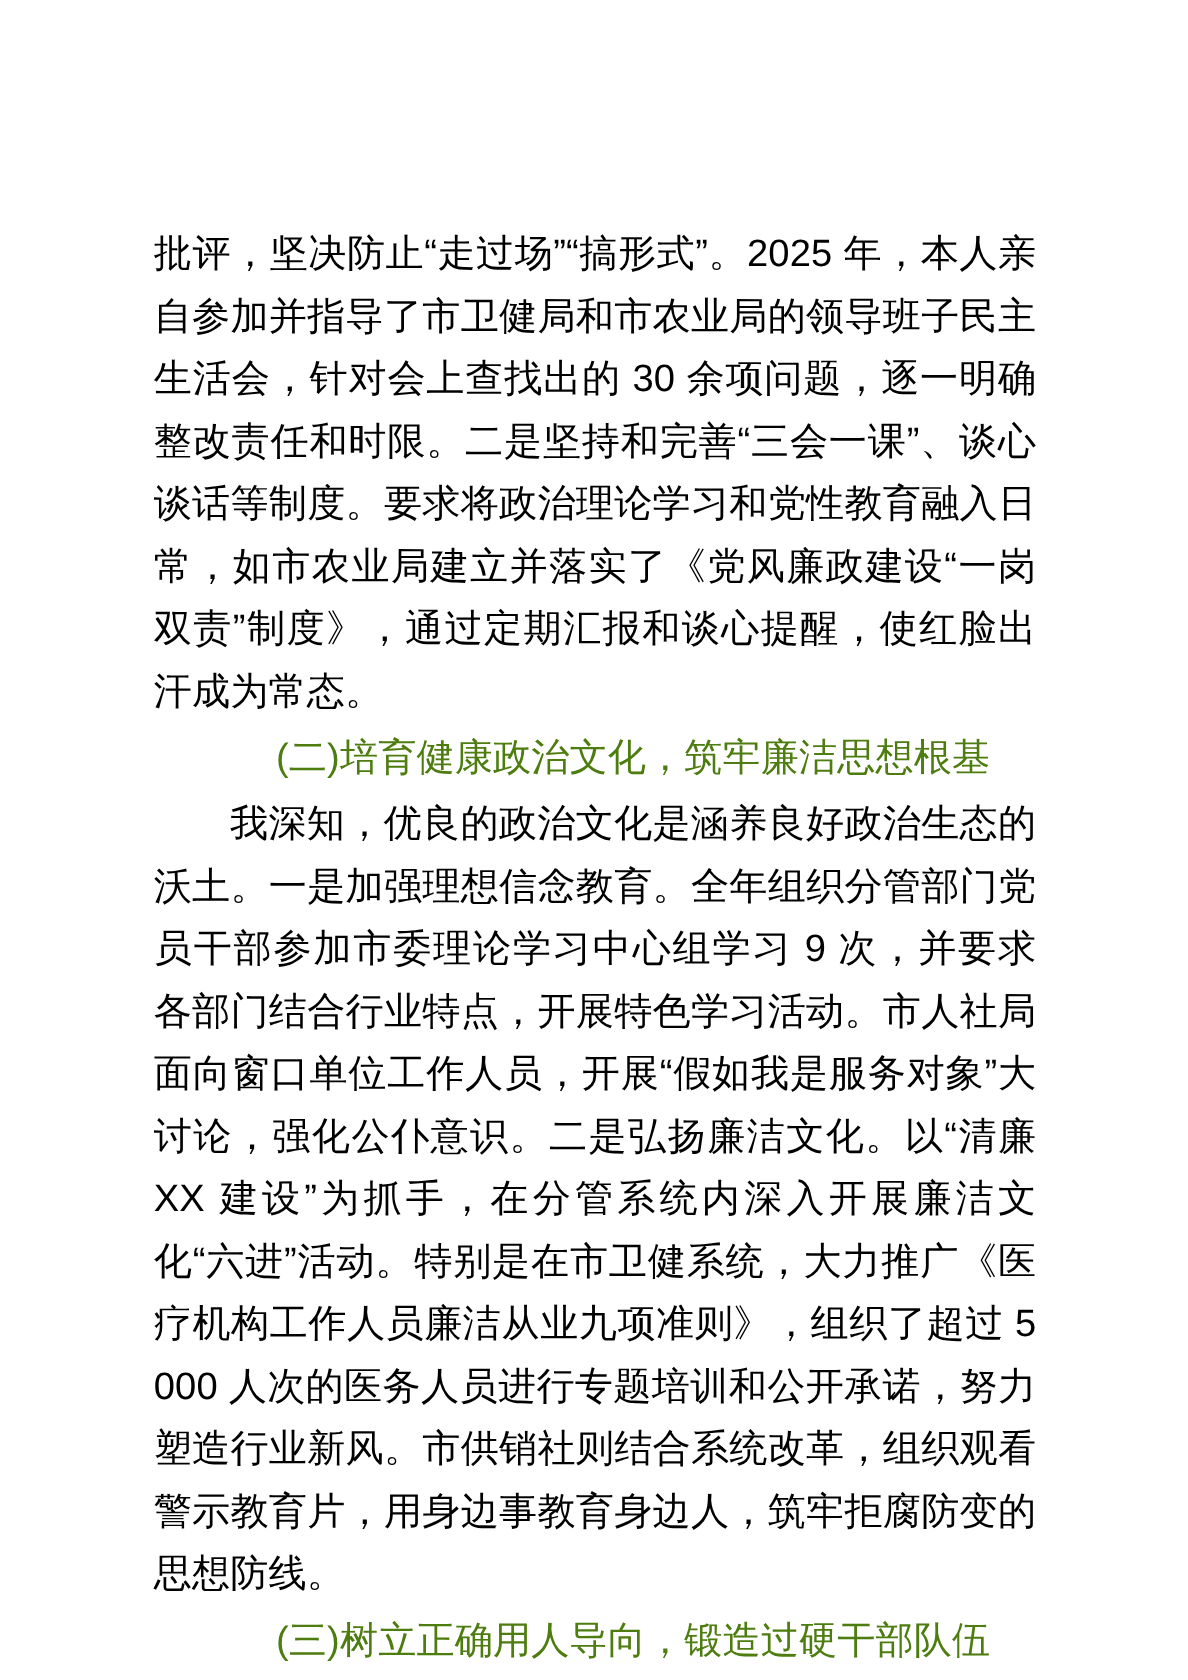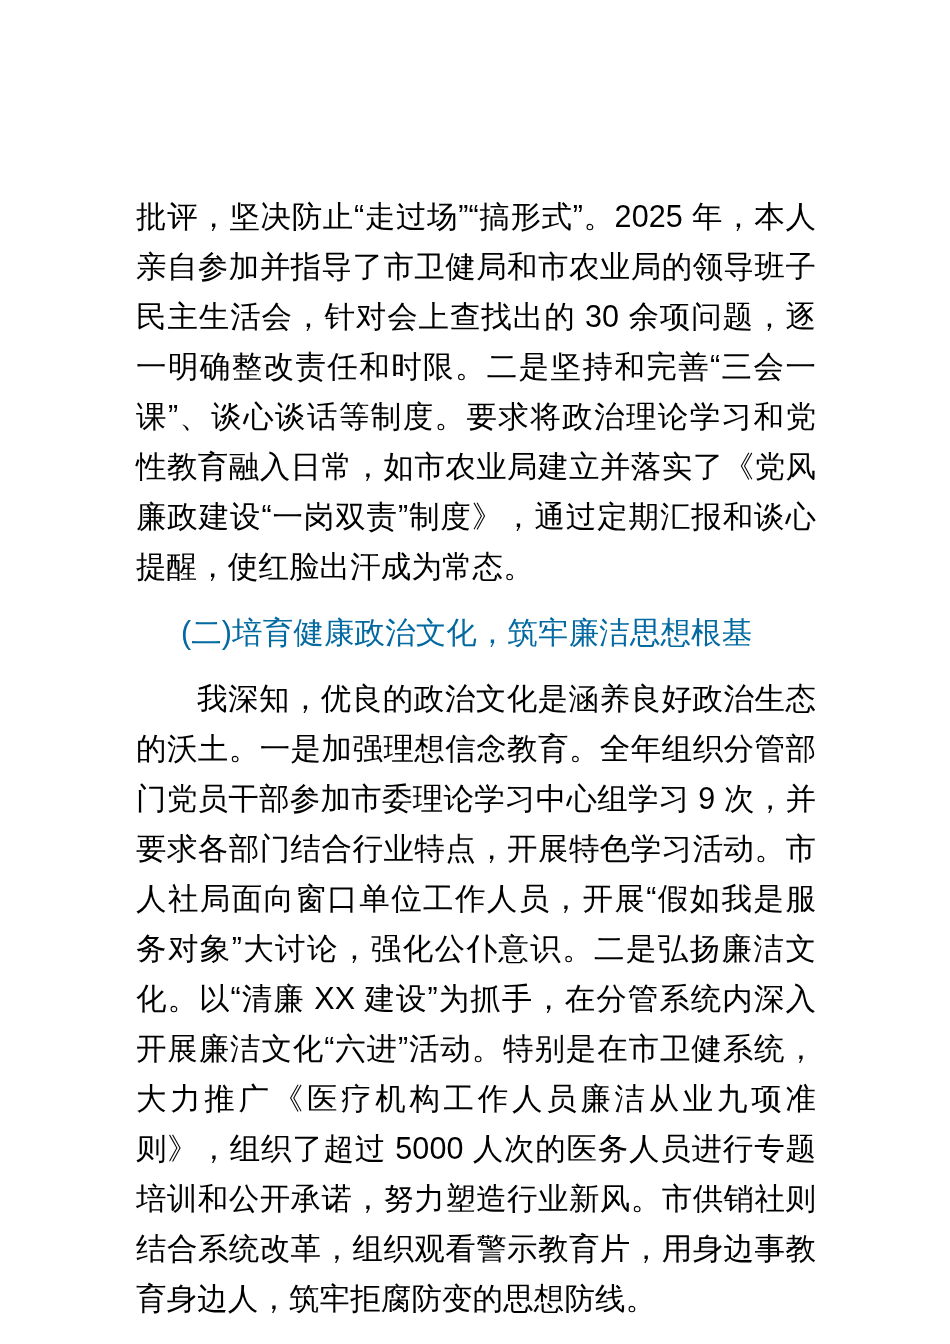--- a/index.html
+++ b/index.html
@@ -20,52 +20,53 @@
     overflow: hidden;
     box-sizing: border-box;
   }
   .doc-body {
     position: absolute;
     left: 120px;
     top: 175px;
     width: 712px;
   }
   .para {
-    margin: 16px;
+    margin: 3px;
     color: #000000;
     font-size: 30.5px;
     line-height: 50px;
     text-align: justify;
     text-align-last: left;
     text-justify: inter-ideograph;
     letter-spacing: 0.1px;
     word-break: break-all;
     font-weight: 400;
   }
   .para.indent {
     text-indent: 61px;
   }
   .heading {
     margin: 0;
-    color: #0369a1;
+    color: #4d7c0f;
     font-size: 30.5px;
     line-height: 50px;
     text-indent: 61px;
     font-weight: 400;
-    text-align: left;
+    text-align: center;
     letter-spacing: 0.1px;
   }
 </style>
 </head>
 <body>
 
 <div class="page">
   <div class="doc-body">
 
     <p class="para">批评，坚决防止“走过场”“搞形式”。2025 年，本人亲自参加并指导了市卫健局和市农业局的领导班子民主生活会，针对会上查找出的 30 余项问题，逐一明确整改责任和时限。二是坚持和完善“三会一课”、谈心谈话等制度。要求将政治理论学习和党性教育融入日常，如市农业局建立并落实了《党风廉政建设“一岗双责”制度》，通过定期汇报和谈心提醒，使红脸出汗成为常态。</p>
 
     <p class="heading">(二)培育健康政治文化，筑牢廉洁思想根基</p>
 
     <p class="para indent">我深知，优良的政治文化是涵养良好政治生态的沃土。一是加强理想信念教育。全年组织分管部门党员干部参加市委理论学习中心组学习 9 次，并要求各部门结合行业特点，开展特色学习活动。市人社局面向窗口单位工作人员，开展“假如我是服务对象”大讨论，强化公仆意识。二是弘扬廉洁文化。以“清廉 XX 建设”为抓手，在分管系统内深入开展廉洁文化“六进”活动。特别是在市卫健系统，大力推广《医疗机构工作人员廉洁从业九项准则》，组织了超过 5000 人次的医务人员进行专题培训和公开承诺，努力塑造行业新风。市供销社则结合系统改革，组织观看警示教育片，用身边事教育身边人，筑牢拒腐防变的思想防线。</p>
 
+    <p class="heading">(三)树立正确用人导向，锻造过硬干部队伍</p>
 
   </div>
 </div>
 
 </body></html>

